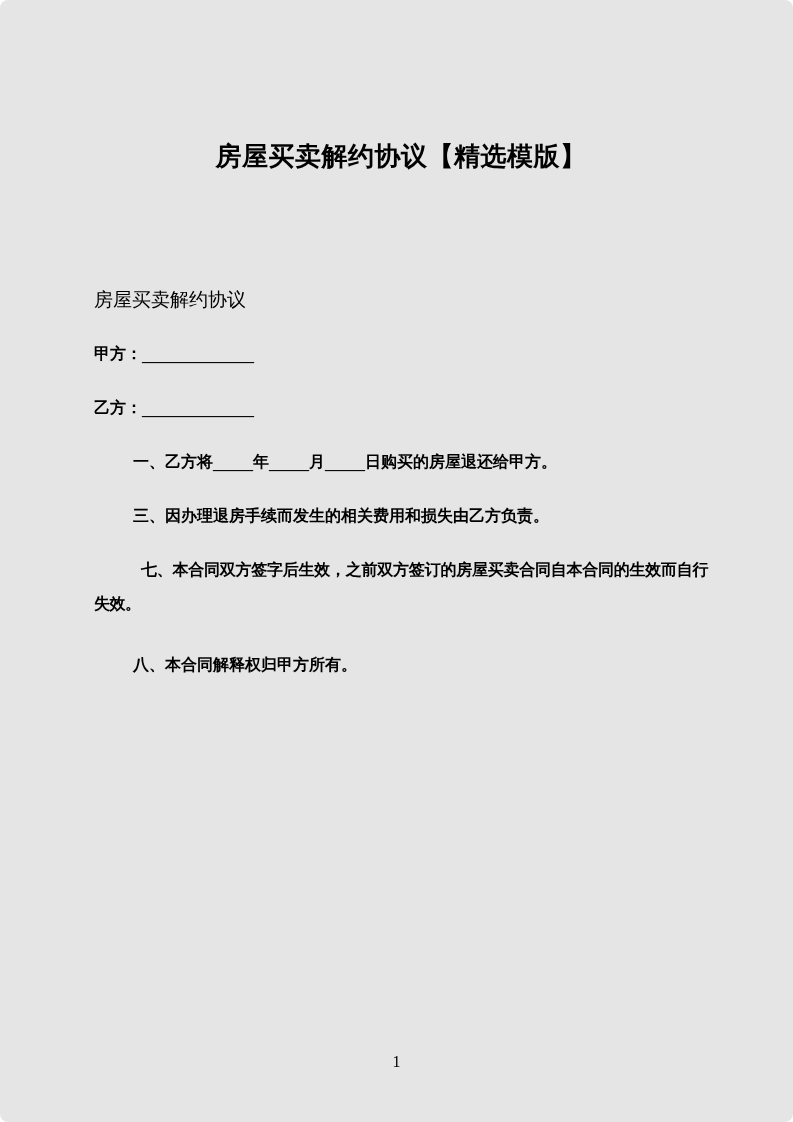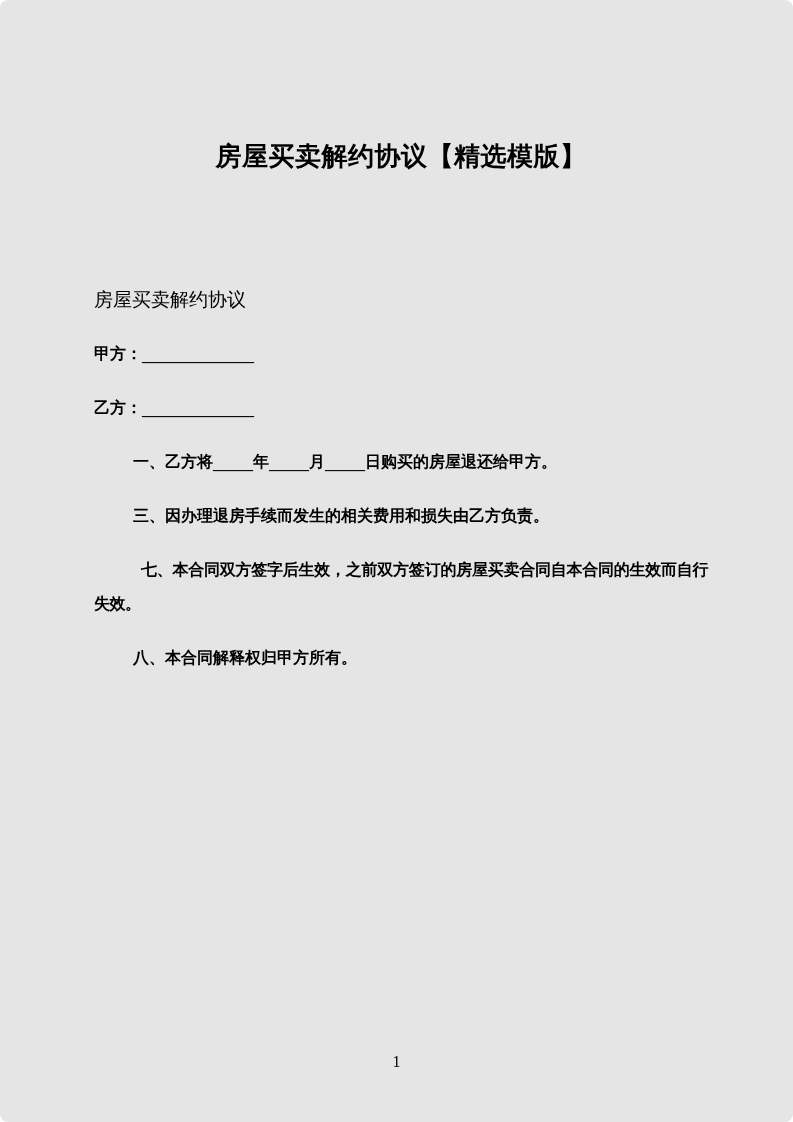--- a/index.html
+++ b/index.html
@@ -48,21 +48,21 @@
     text-indent: 47px;
   }
   .oneline {
     white-space: nowrap;
   }
   .wrapping {
     text-align: justify;
     letter-spacing: -0.5px;
   }
   .tight {
-    margin-bottom: 20px;
+    margin-bottom: 27px;
     font-family: Liberation Serif, serif;
   }
   .blank {
     font-weight: 400;
     font-family: "DejaVu Sans", sans-serif;
     letter-spacing: 0;
   }
   .page-footer {
     position: absolute;
     left: 0;

